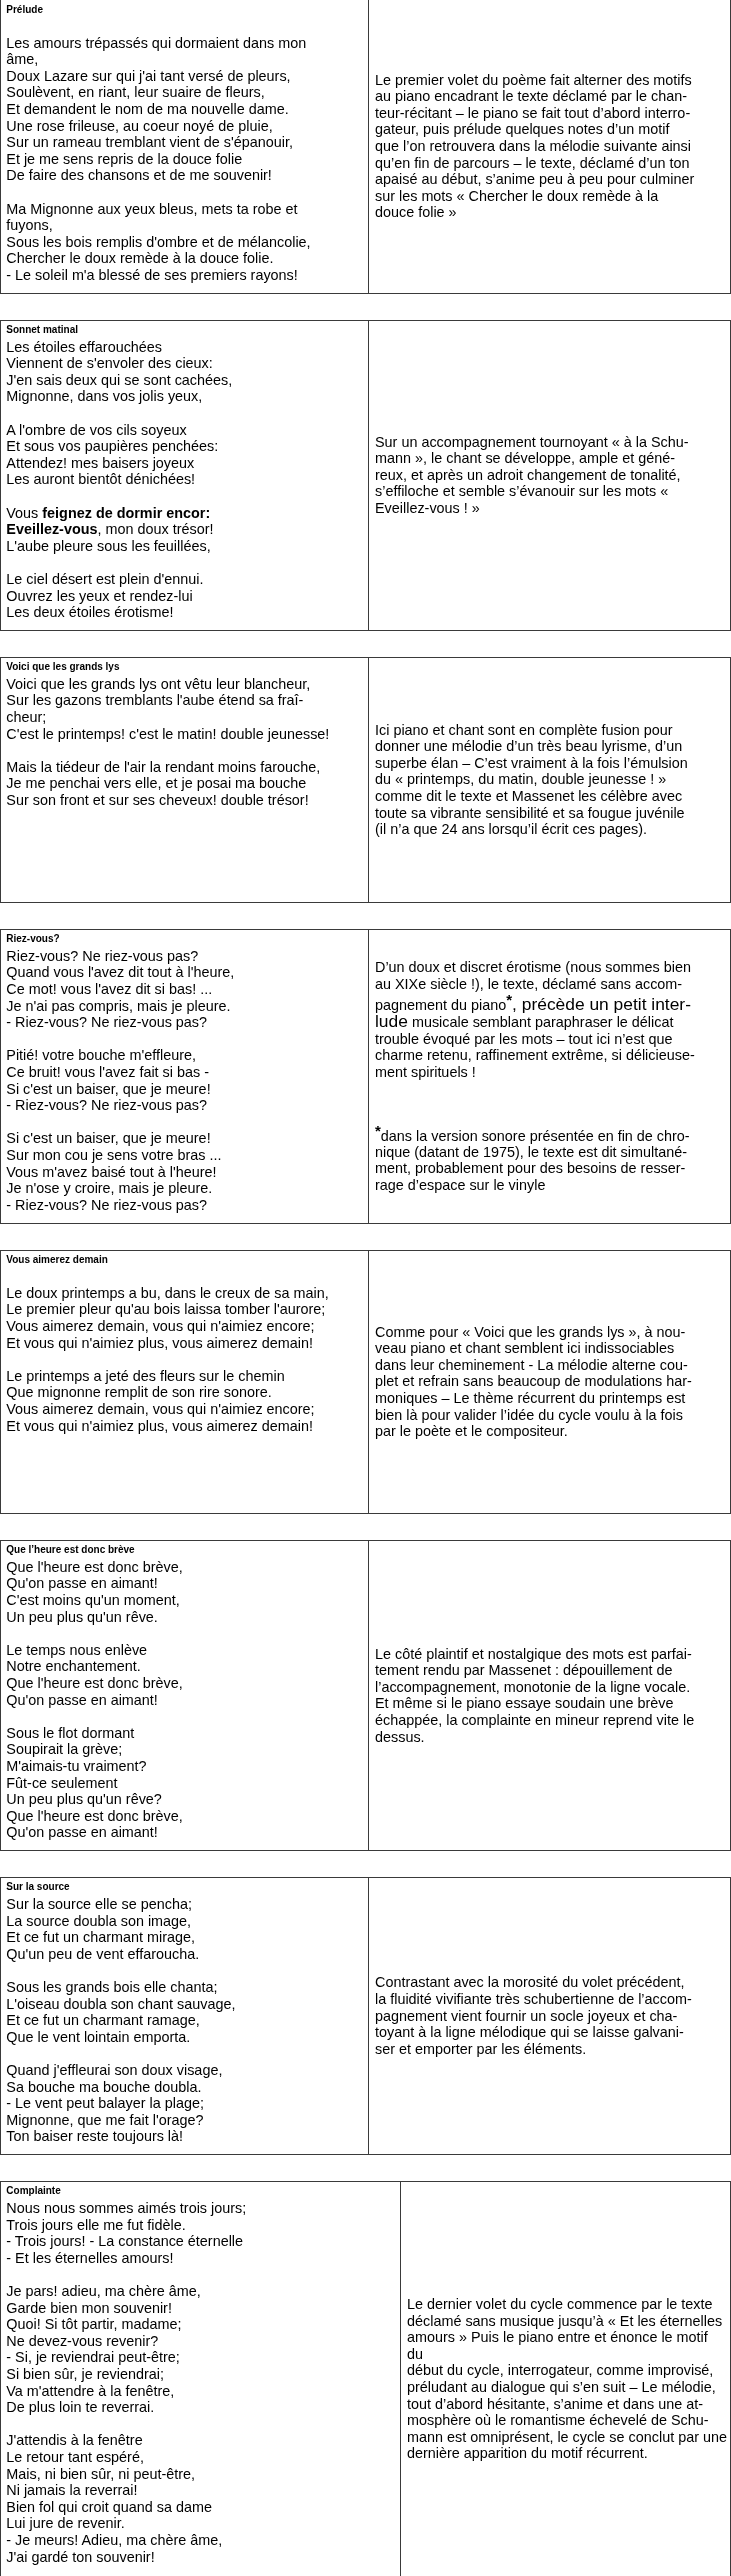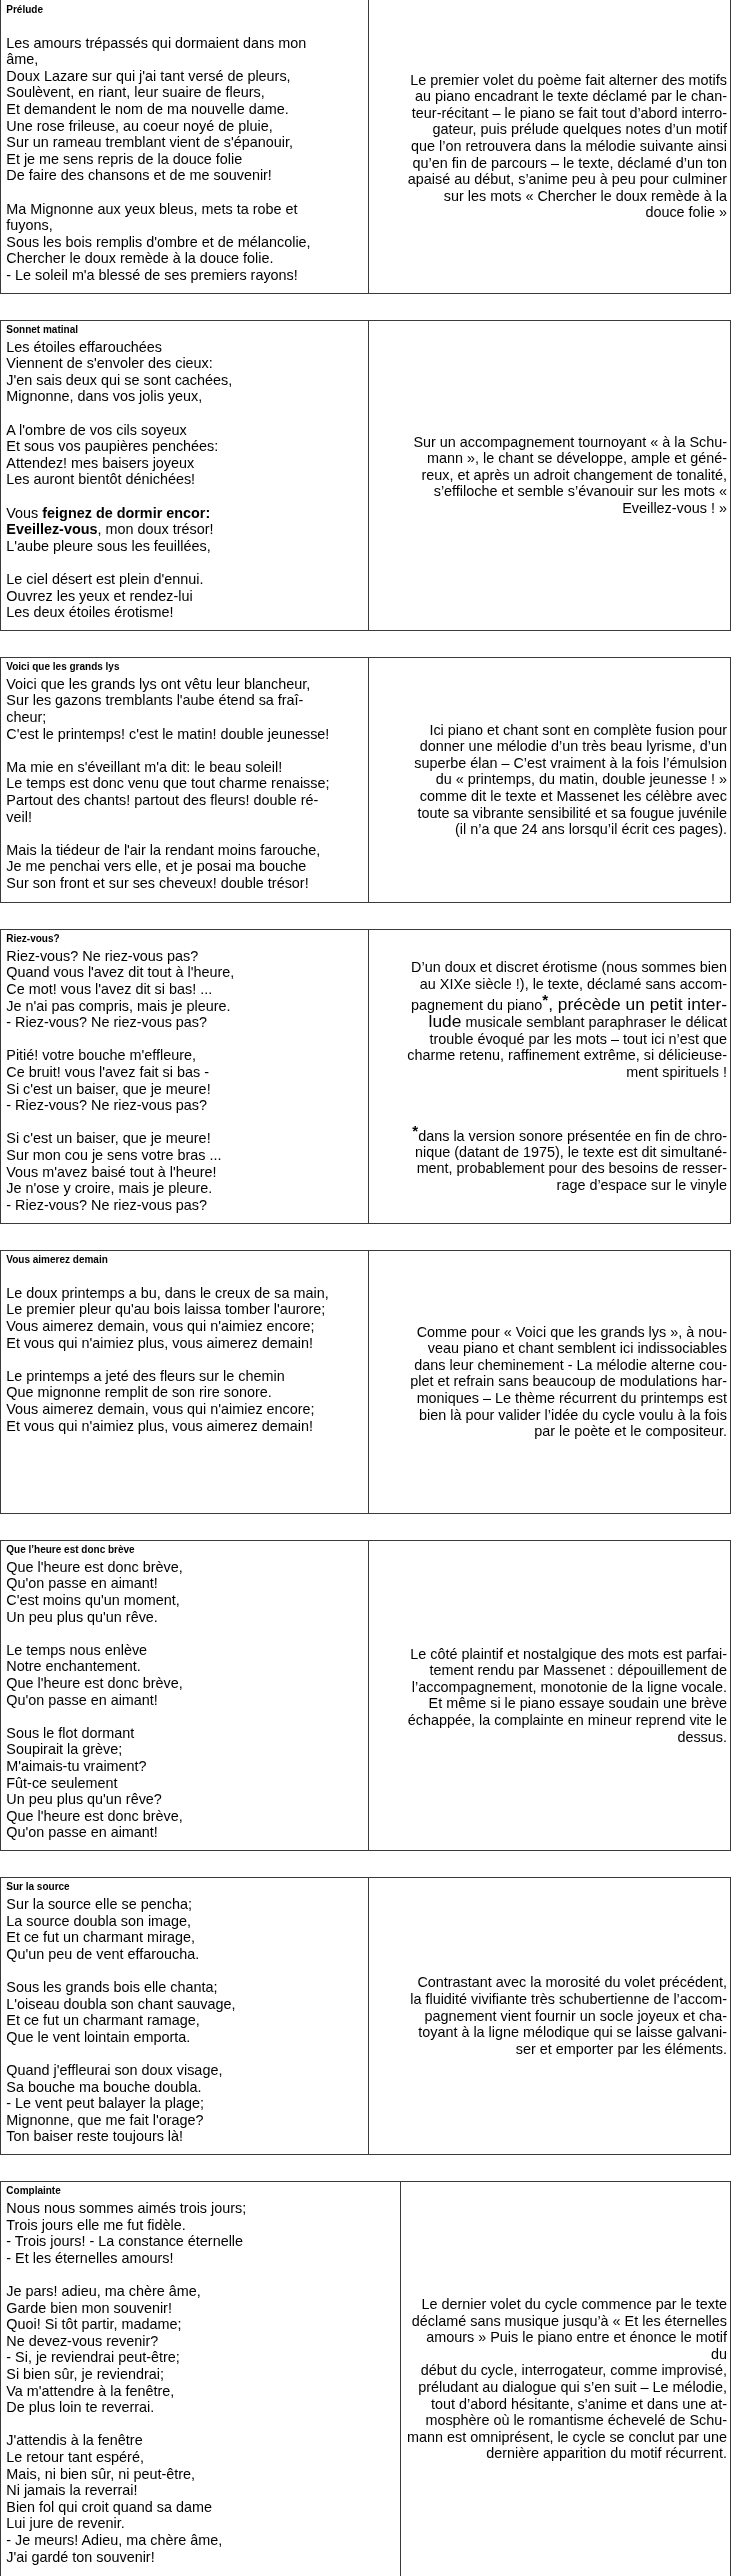--- a/index.html
+++ b/index.html
@@ -7,21 +7,21 @@
   .doc{width:731px;margin:0;}
   .row{display:flex;border:0.8px solid #3a3a3a;margin-bottom:26px;box-sizing:border-box;background:#fff;}
   .row.first{border-top:0;}
   .row:last-child{margin-bottom:0;gap:32px;}
   .cell{box-sizing:border-box;}
   .left{flex:0 0 367px;padding:1.5px 3px 9px 5.3px;}
   .right{flex:1 1 auto;min-width:0;border-left:0.8px solid #3a3a3a;padding:3px 3px 3px 6px;
          display:flex;flex-direction:column;justify-content:center;}
   .title{font-weight:bold;font-size:10px;line-height:16.6px;margin:0;}
   .stanza{margin:16.6px 0 0 0;white-space:pre-line;}
-  .commentary p{margin:0;white-space:pre-line;text-align:right;}
+  .commentary p{margin:0;white-space:pre-line;}
   .commentary p.footnote{margin-top:42px;}
   .b{font-weight:bold;}
   .big{font-size:17.4px;}
   .sup{font-weight:bold;font-size:15px;vertical-align:4.5px;}
   .mh388{min-height:293px}.mh412{min-height:311px}.mh325{min-height:246px}.mh391{min-height:295px}
   .mh349{min-height:264px}.mh366{min-height:277px}.mh524{min-height:396px}
 </style>
 </head>
 <body>
 
@@ -85,24 +85,20 @@
     </div>
   </section>
 
   <section class="row mh325">
     <div class="cell left">
       <h3 class="title">Voici que les grands lys</h3>
       <p class="stanza" style="margin-top:0"><span>Voici que les grands lys ont vêtu leur blancheur,
 Sur les gazons tremblants l'aube étend sa fraî-
 cheur;
 C'est le printemps! c'est le matin! double jeunesse!</span></p>
-      <p class="stanza"><span>Ma mie en s'éveillant m'a dit: le beau soleil!
-Le temps est donc venu que tout charme renaisse;
-Partout des chants! partout des fleurs! double ré-
-veil!</span></p>
       <p class="stanza"><span>Mais la tiédeur de l'air la rendant moins farouche,
 Je me penchai vers elle, et je posai ma bouche
 Sur son front et sur ses cheveux! double trésor!</span></p>
     </div>
     <div class="cell right commentary">
       <p><span>Ici piano et chant sont en complète fusion pour
 donner une mélodie d’un très beau lyrisme, d’un
 superbe élan – C’est vraiment à la fois l’émulsion
 du « printemps, du matin, double jeunesse ! »
 comme dit le texte et Massenet les célèbre avec

